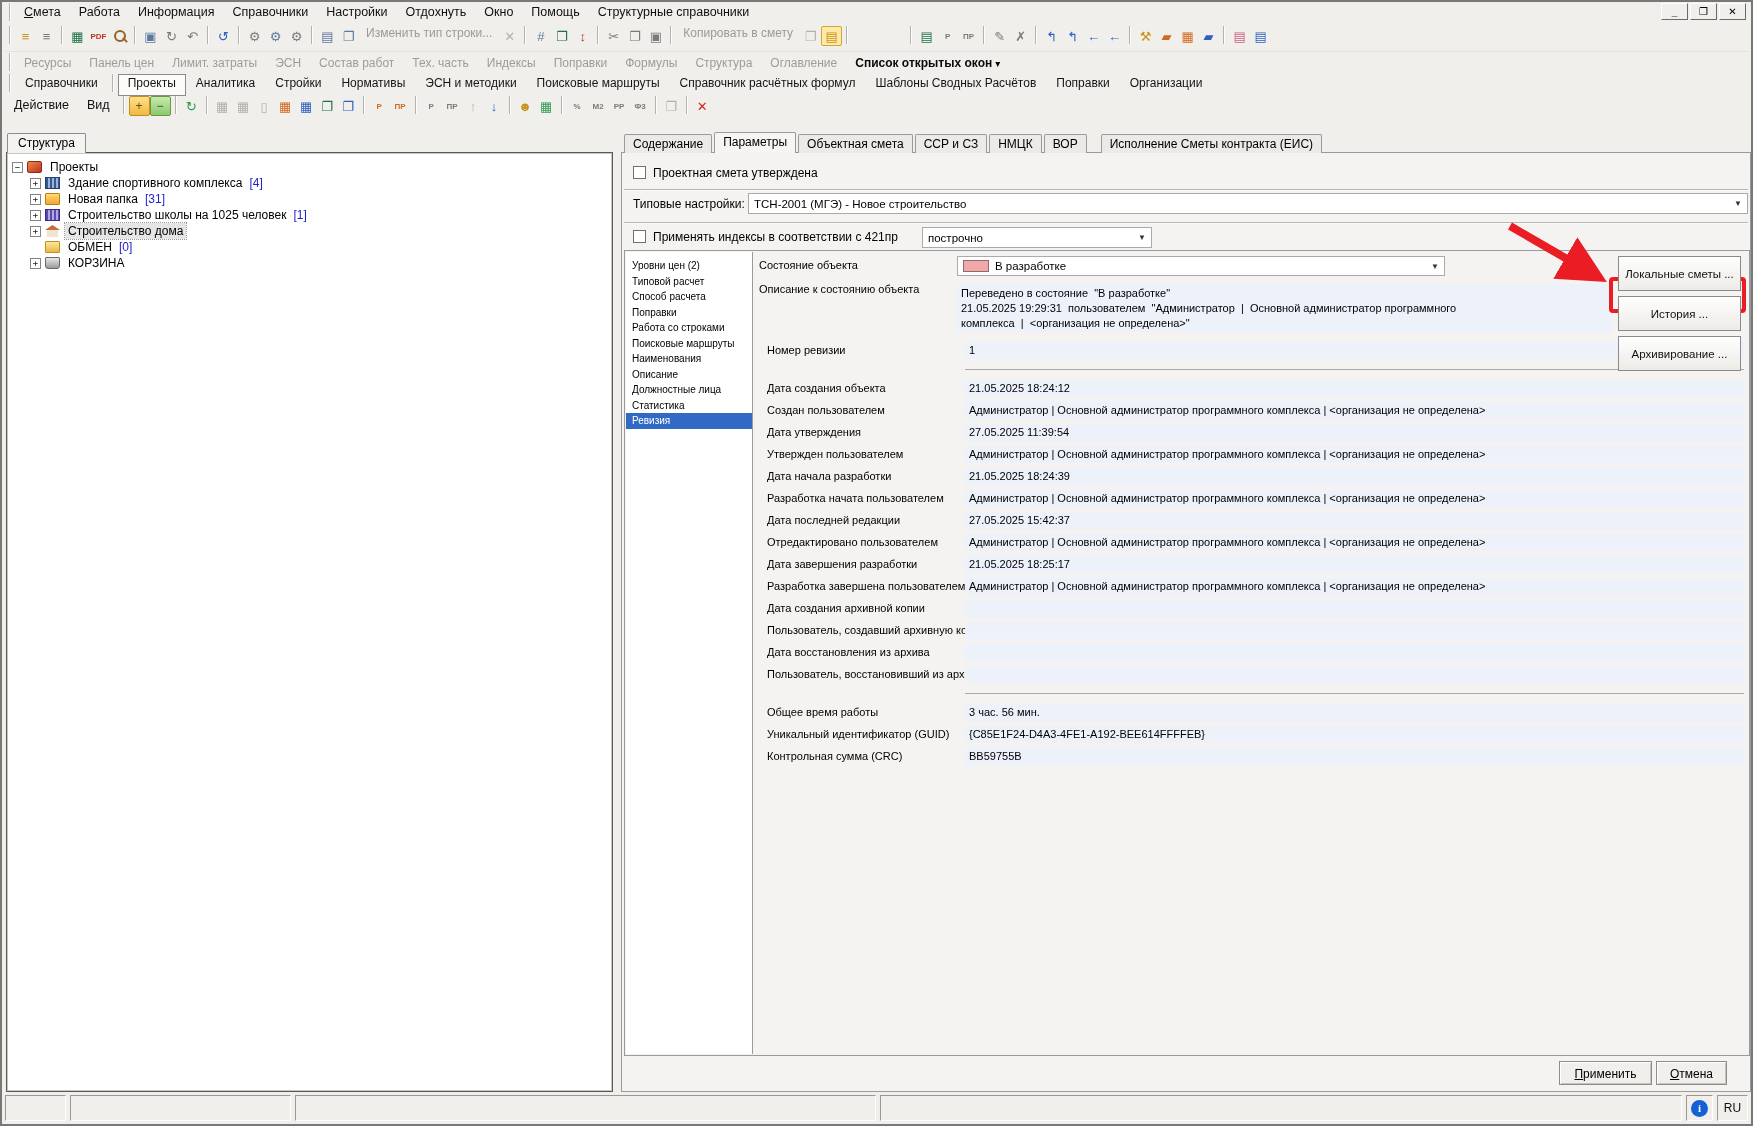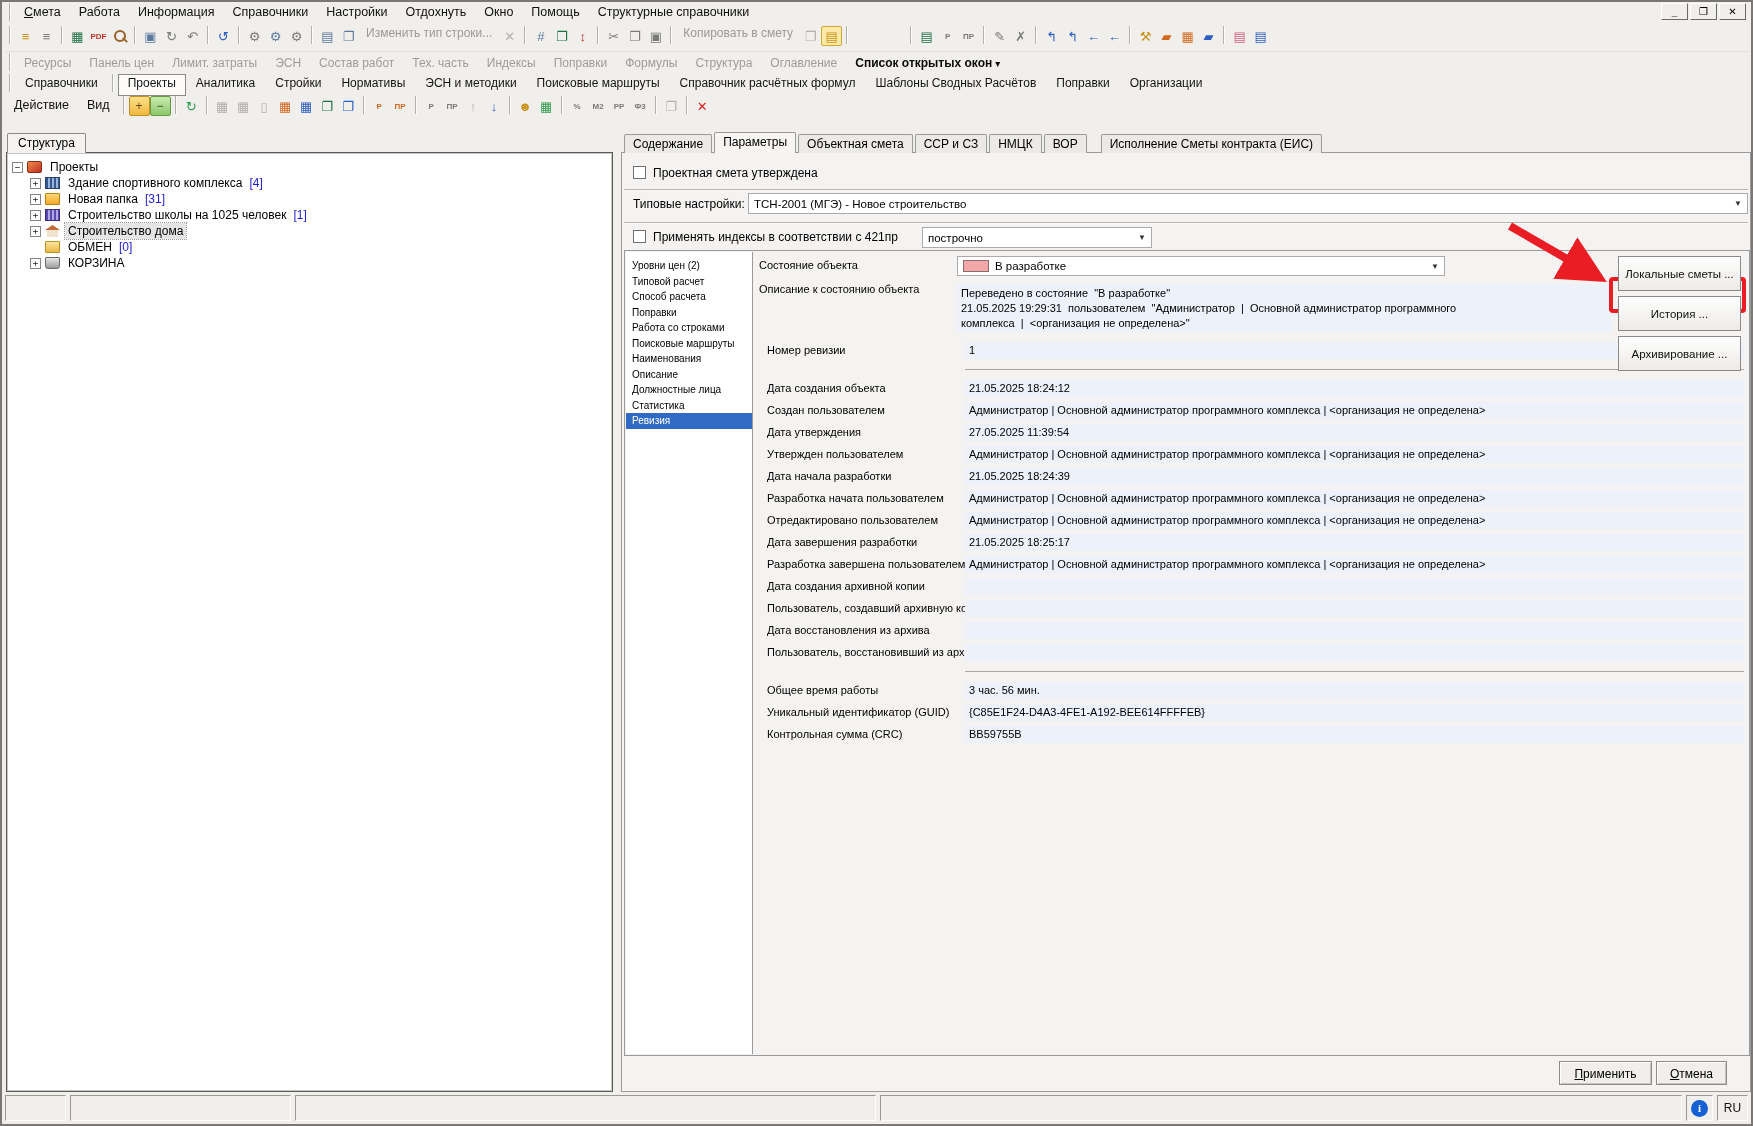--- a/index.html
+++ b/index.html
@@ -391,20 +391,24 @@
             <div class="frow">
               <div class="flabel">Дата начала разработки</div>
               <div class="fvalue">21.05.2025 18:24:39</div>
             </div>
 
             <div class="frow">
               <div class="flabel">Разработка начата пользователем</div>
               <div class="fvalue">Администратор  |  Основной администратор программного комплекса  |  &lt;организация не определена&gt;</div>
             </div>
 
+            <div class="frow">
+              <div class="flabel">Дата последней редакции</div>
+              <div class="fvalue">27.05.2025 15:42:37</div>
+            </div>
 
             <div class="frow">
               <div class="flabel">Отредактировано пользователем</div>
               <div class="fvalue">Администратор  |  Основной администратор программного комплекса  |  &lt;организация не определена&gt;</div>
             </div>
 
             <div class="frow">
               <div class="flabel">Дата завершения разработки</div>
               <div class="fvalue">21.05.2025 18:25:17</div>
             </div>

